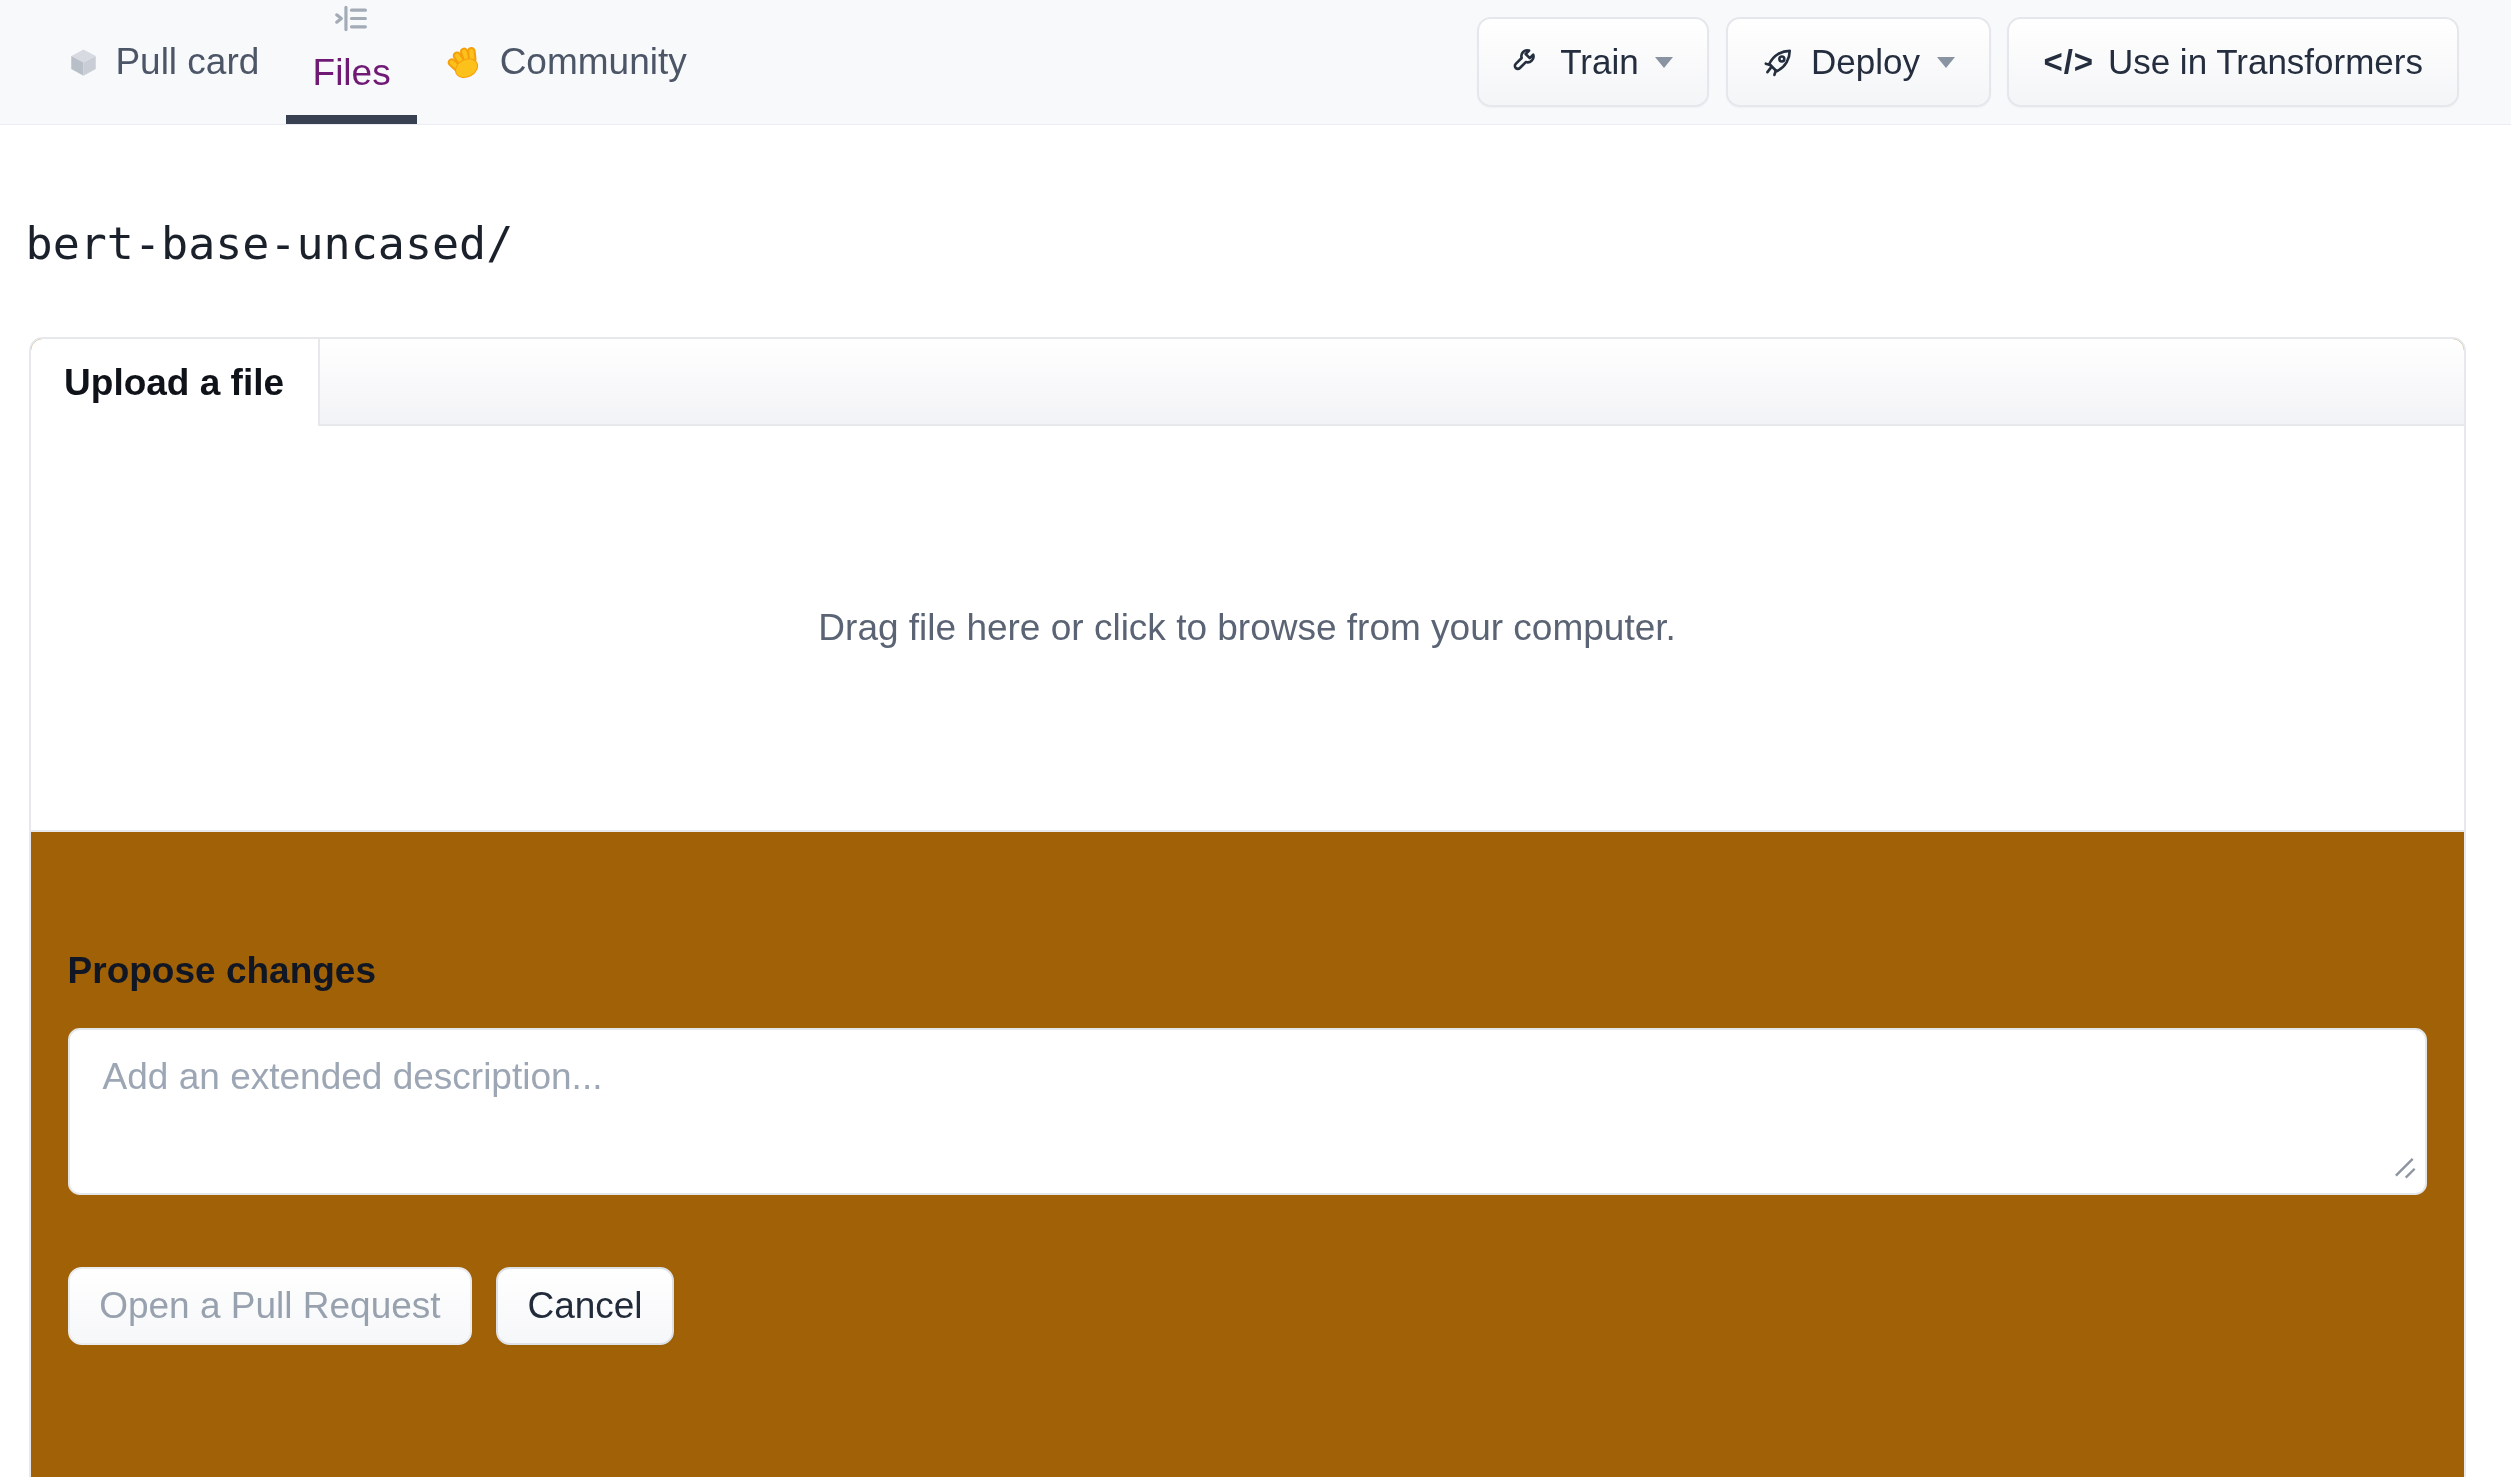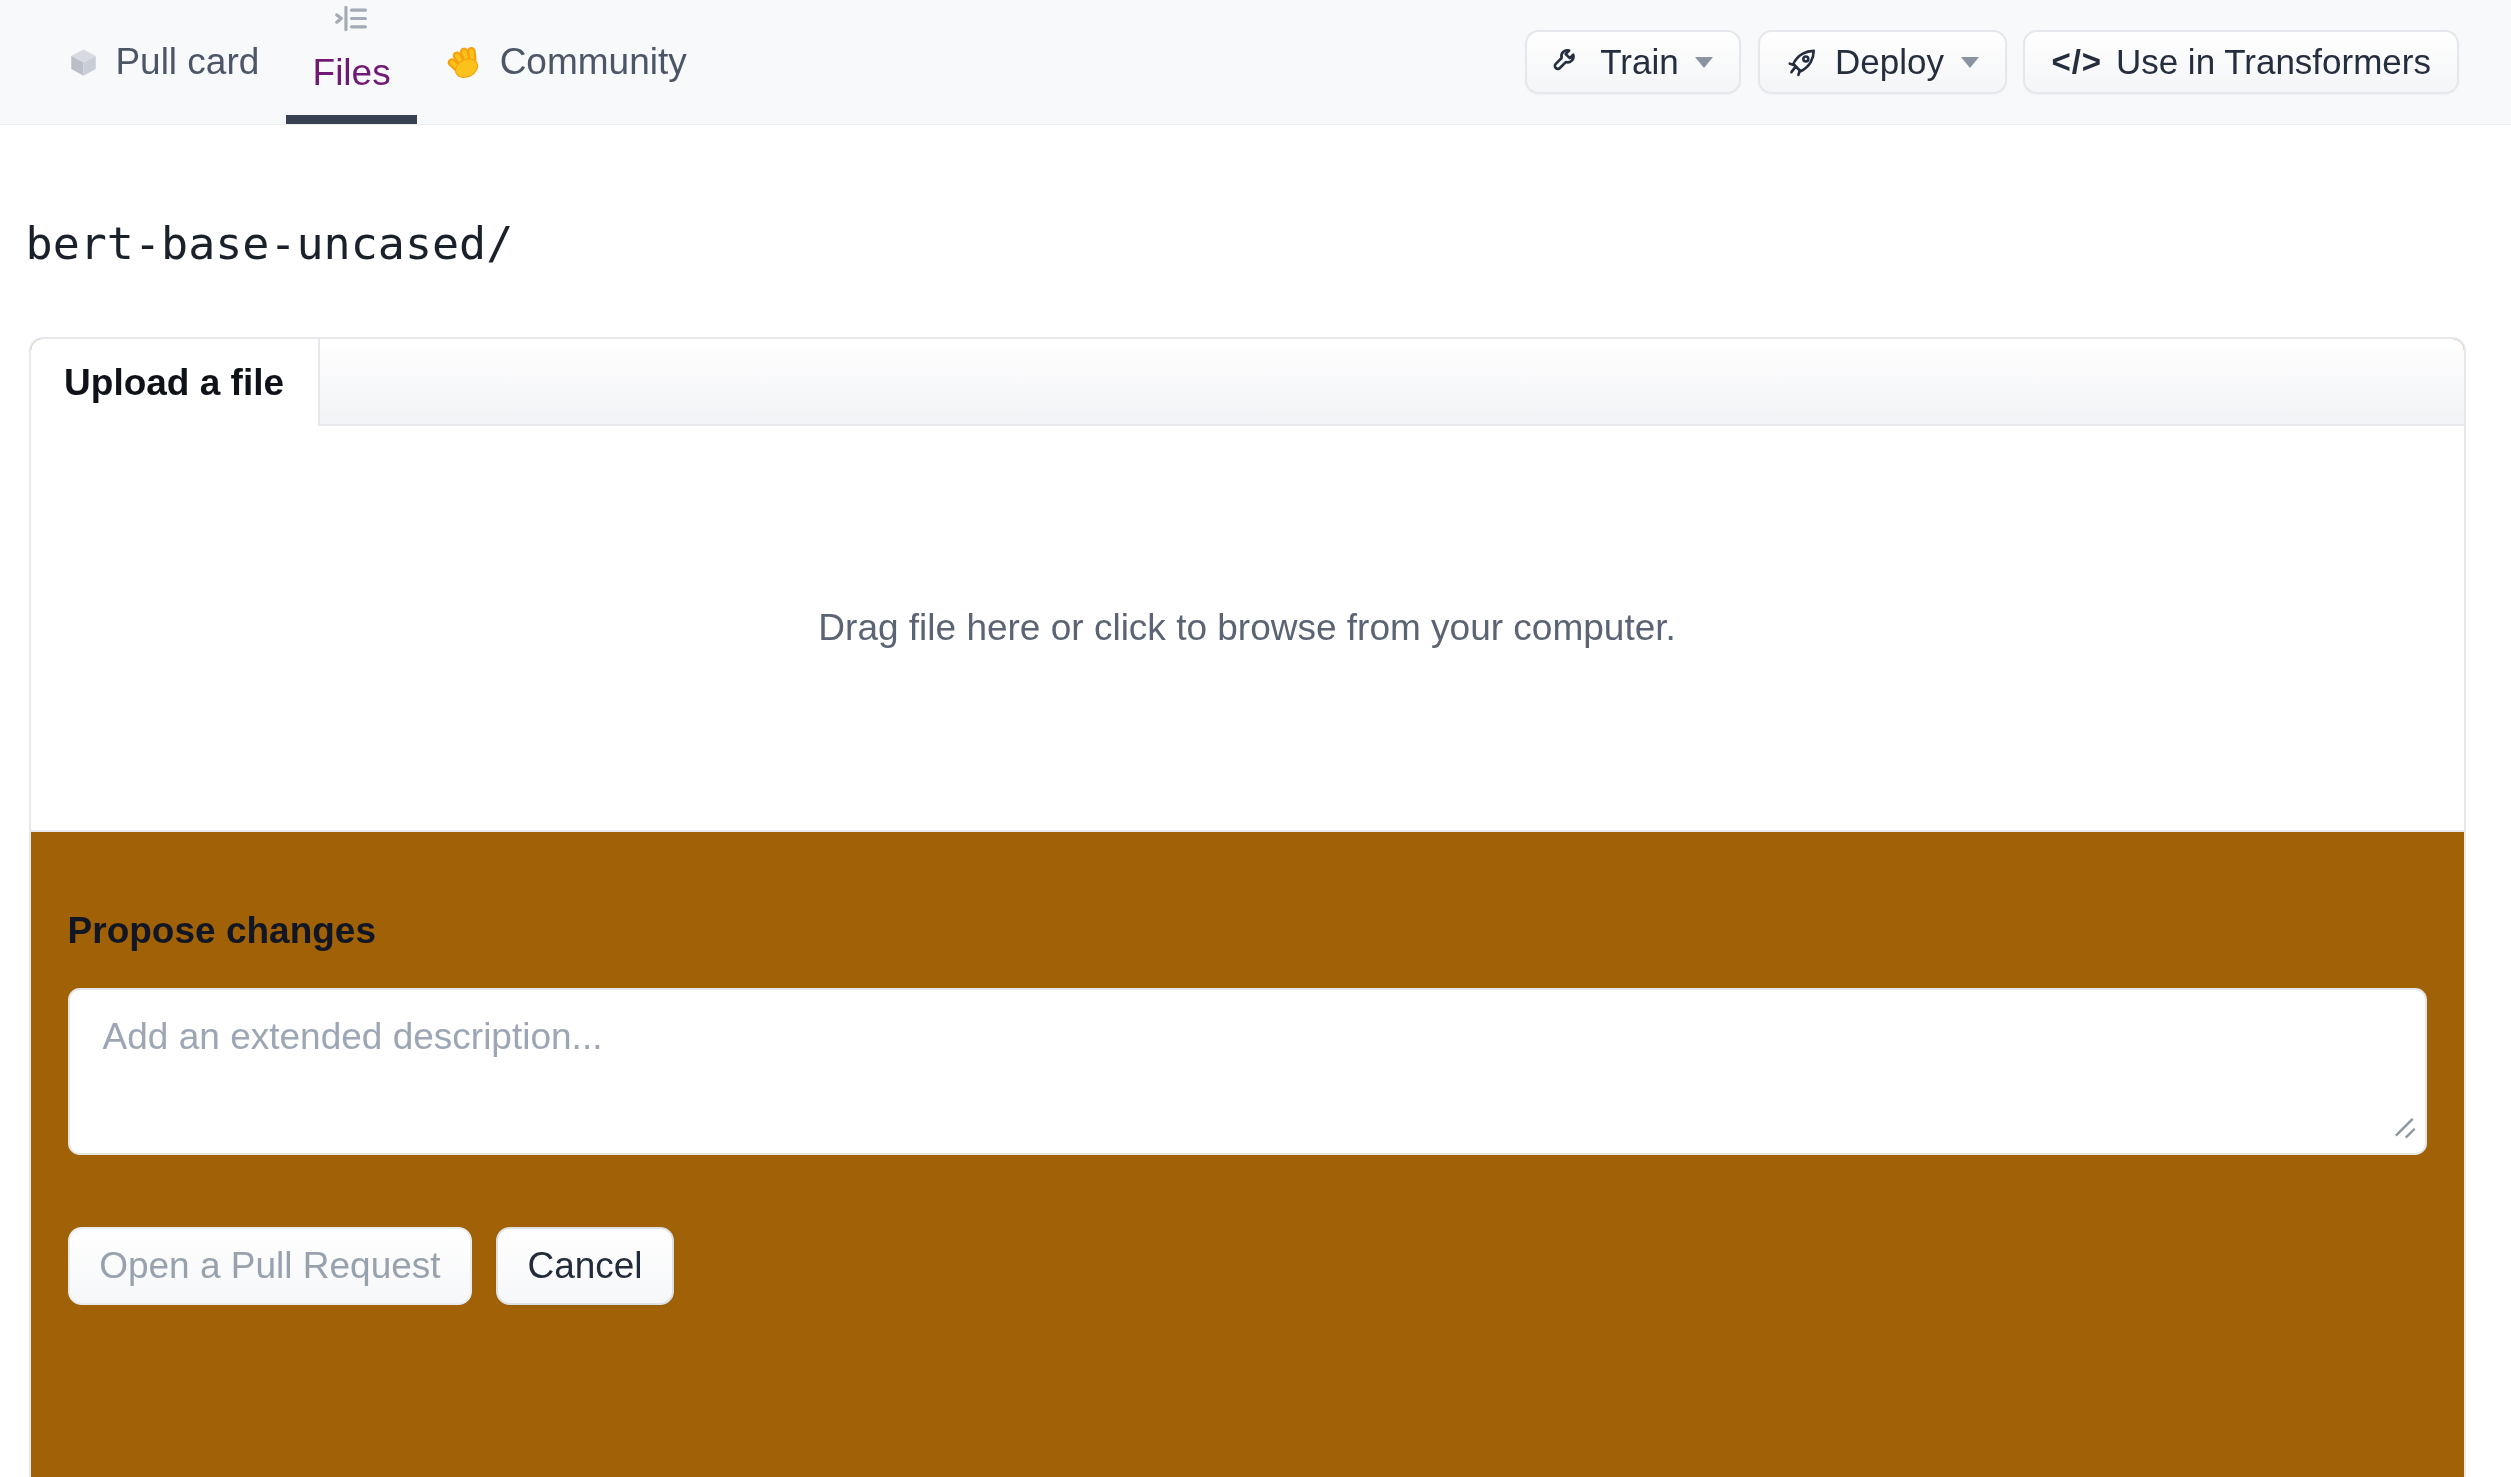--- a/index.html
+++ b/index.html
@@ -16,21 +16,21 @@
     display:flex; align-items:center; gap:14.8px; padding:0 26.6px;
     font-size:37px; color:#4c5667; cursor:pointer; position:relative; height:100%;
   }
   .tab .ticon{ display:flex; align-items:center; }
   .tab.active{ color:#701a75; font-weight:400;flex-direction:column; }
   .tab.active .underline{
     position:absolute; left:0; right:0; bottom:0; height:8.9px; background:#374151;
   }
   .actions{ margin-left:auto; display:flex; align-items:center; gap:16.7px; }
   .btn{
-    display:flex; align-items:center; gap:13.8px; height:64px; padding:0 26px;
+    display:flex; align-items:center; gap:13.8px; height:90px; padding:0 34px;
     background:linear-gradient(180deg,#ffffff 0%,#f4f5f7 100%);
     border:2px solid #e5e7ec; border-radius:13.8px;
     font-size:35px; color:#252e3e; cursor:pointer;
     box-shadow:0 1px 2px rgba(20,30,50,.04);
   }
   .caret{ width:0; height:0; border-left:9.9px solid transparent;
     border-right:9.9px solid transparent; border-top:11.8px solid #8a93a2; margin-left:3px; }
   .code-glyph{ font-size:33px; font-weight:600; color:#252e3e; letter-spacing:1px; }
 
   
@@ -56,21 +56,21 @@
     border-bottom:2px solid #e6e8ec;
   }
   .dropzone{
     height:406px; border-bottom:2px solid #e6e8ec;
     display:flex; align-items:center; justify-content:center;
     background:#ffffff; cursor:pointer;
   }
   .dropzone span{ font-size:37px; color:#5b6474; }
 
   .propose{ padding:0 37px; }
-  .propose h2{ margin-top:75px; font-size:37px; font-weight:700; color:#101623; line-height:1.3; }
+  .propose h2{ margin-top:115px; font-size:37px; font-weight:700; color:#101623; line-height:1.3; }
   .filename-input{
     display:block; width:100%; height:95px; margin-top:29.6px;
     border:2px solid #e3e6ea; border-radius:11.8px; padding:0 33px;
     font-family:"Liberation Sans","DejaVu Sans",sans-serif;
     font-size:37px; color:#111827; background:#fff; outline:none;
   }
   .desc-wrap{ position:relative; margin-top:33px; }
   .desc-input{
     display:block; width:100%; height:167px; resize:none;
     border:2px solid #e3e6ea; border-radius:11.8px; padding:25.6px 33px;

